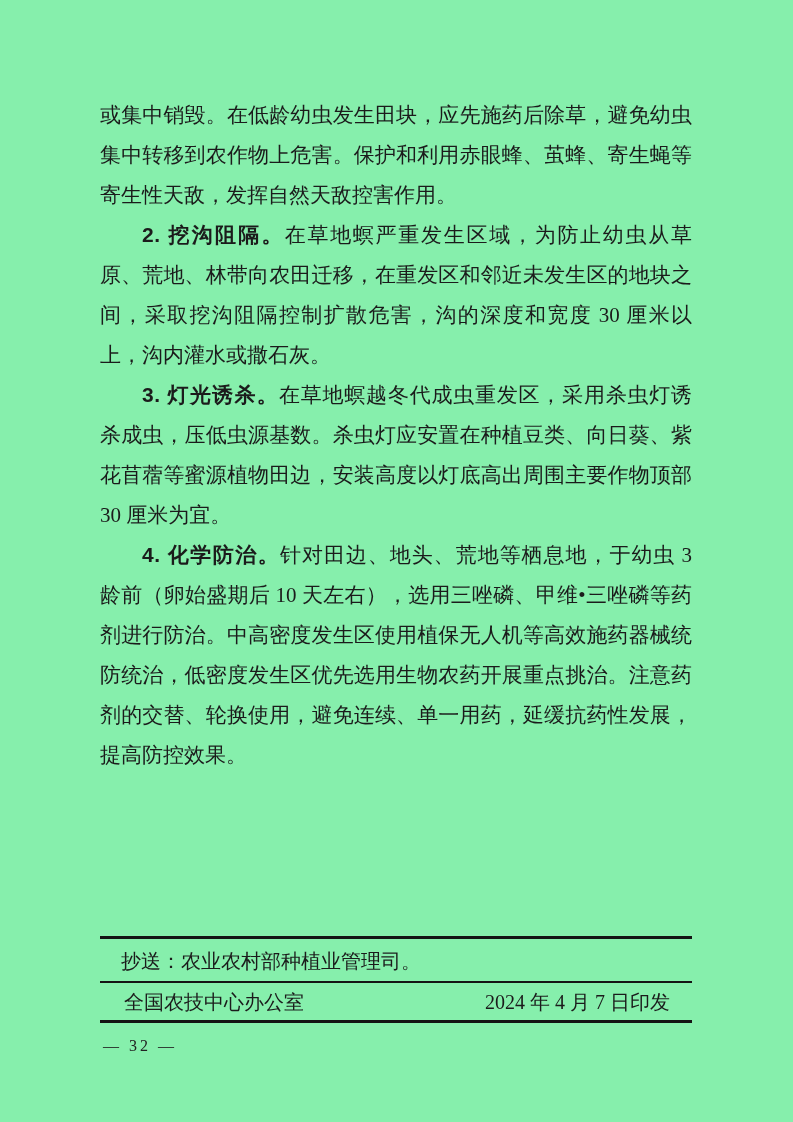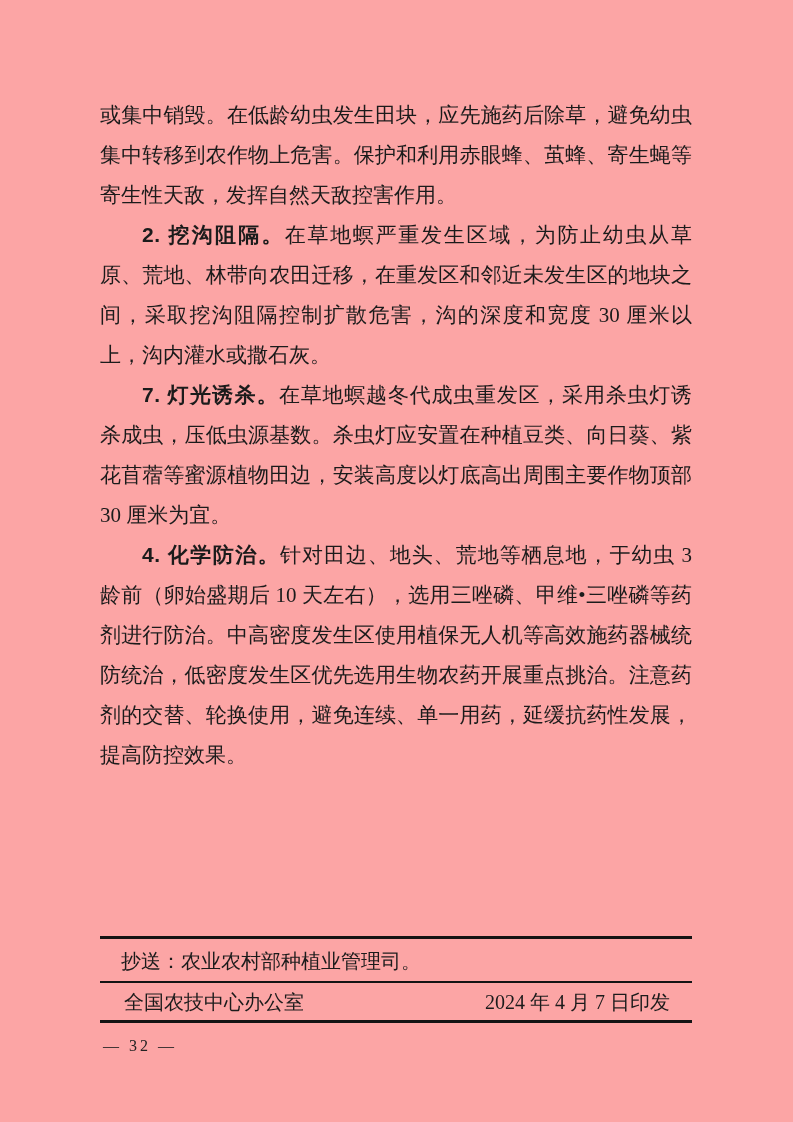--- a/index.html
+++ b/index.html
@@ -4,21 +4,21 @@
 <style>
   html, body {
     margin: 0;
     padding: 0;
     background: #ffffff;
   }
   .page {
     position: relative;
     width: 793px;
     height: 1122px;
-    background: #fca5a5;
+    background: #86efac;
     color: #1b1b1b;
     font-family: "Liberation Serif", "DejaVu Serif", serif;
     overflow: hidden;
   }
   .content {
     position: absolute;
     left: 100px;
     top: 95px;
     width: 592px;
   }
@@ -80,21 +80,21 @@
   }
 </style>
 </head>
 <body>
 
 <div class="page">
 
   <div class="content">
     <p class="para"><span class="lead"></span><span>或集中销毁。在低龄幼虫发生田块，应先施药后除草，避免幼虫集中转移到农作物上危害。保护和利用赤眼蜂、茧蜂、寄生蝇等寄生性天敌，发挥自然天敌控害作用。</span></p>
     <p class="para indent"><span class="lead">2. 挖沟阻隔。</span><span>在草地螟严重发生区域，为防止幼虫从草原、荒地、林带向农田迁移，在重发区和邻近未发生区的地块之间，采取挖沟阻隔控制扩散危害，沟的深度和宽度 30 厘米以上，沟内灌水或撒石灰。</span></p>
-    <p class="para indent"><span class="lead">7. 灯光诱杀。</span><span>在草地螟越冬代成虫重发区，采用杀虫灯诱杀成虫，压低虫源基数。杀虫灯应安置在种植豆类、向日葵、紫花苜蓿等蜜源植物田边，安装高度以灯底高出周围主要作物顶部 30 厘米为宜。</span></p>
+    <p class="para indent"><span class="lead">3. 灯光诱杀。</span><span>在草地螟越冬代成虫重发区，采用杀虫灯诱杀成虫，压低虫源基数。杀虫灯应安置在种植豆类、向日葵、紫花苜蓿等蜜源植物田边，安装高度以灯底高出周围主要作物顶部 30 厘米为宜。</span></p>
     <p class="para indent"><span class="lead">4. 化学防治。</span><span>针对田边、地头、荒地等栖息地，于幼虫 3 龄前（卵始盛期后 10 天左右），选用三唑磷、甲维•三唑磷等药剂进行防治。中高密度发生区使用植保无人机等高效施药器械统防统治，低密度发生区优先选用生物农药开展重点挑治。注意药剂的交替、轮换使用，避免连续、单一用药，延缓抗药性发展，提高防控效果。</span></p>
   </div>
 
   <div class="rule rule-top"></div>
 
   <div class="cc-line">抄送：农业农村部种植业管理司。</div>
 
   <div class="rule rule-middle"></div>
 
   <div class="issue-row">

